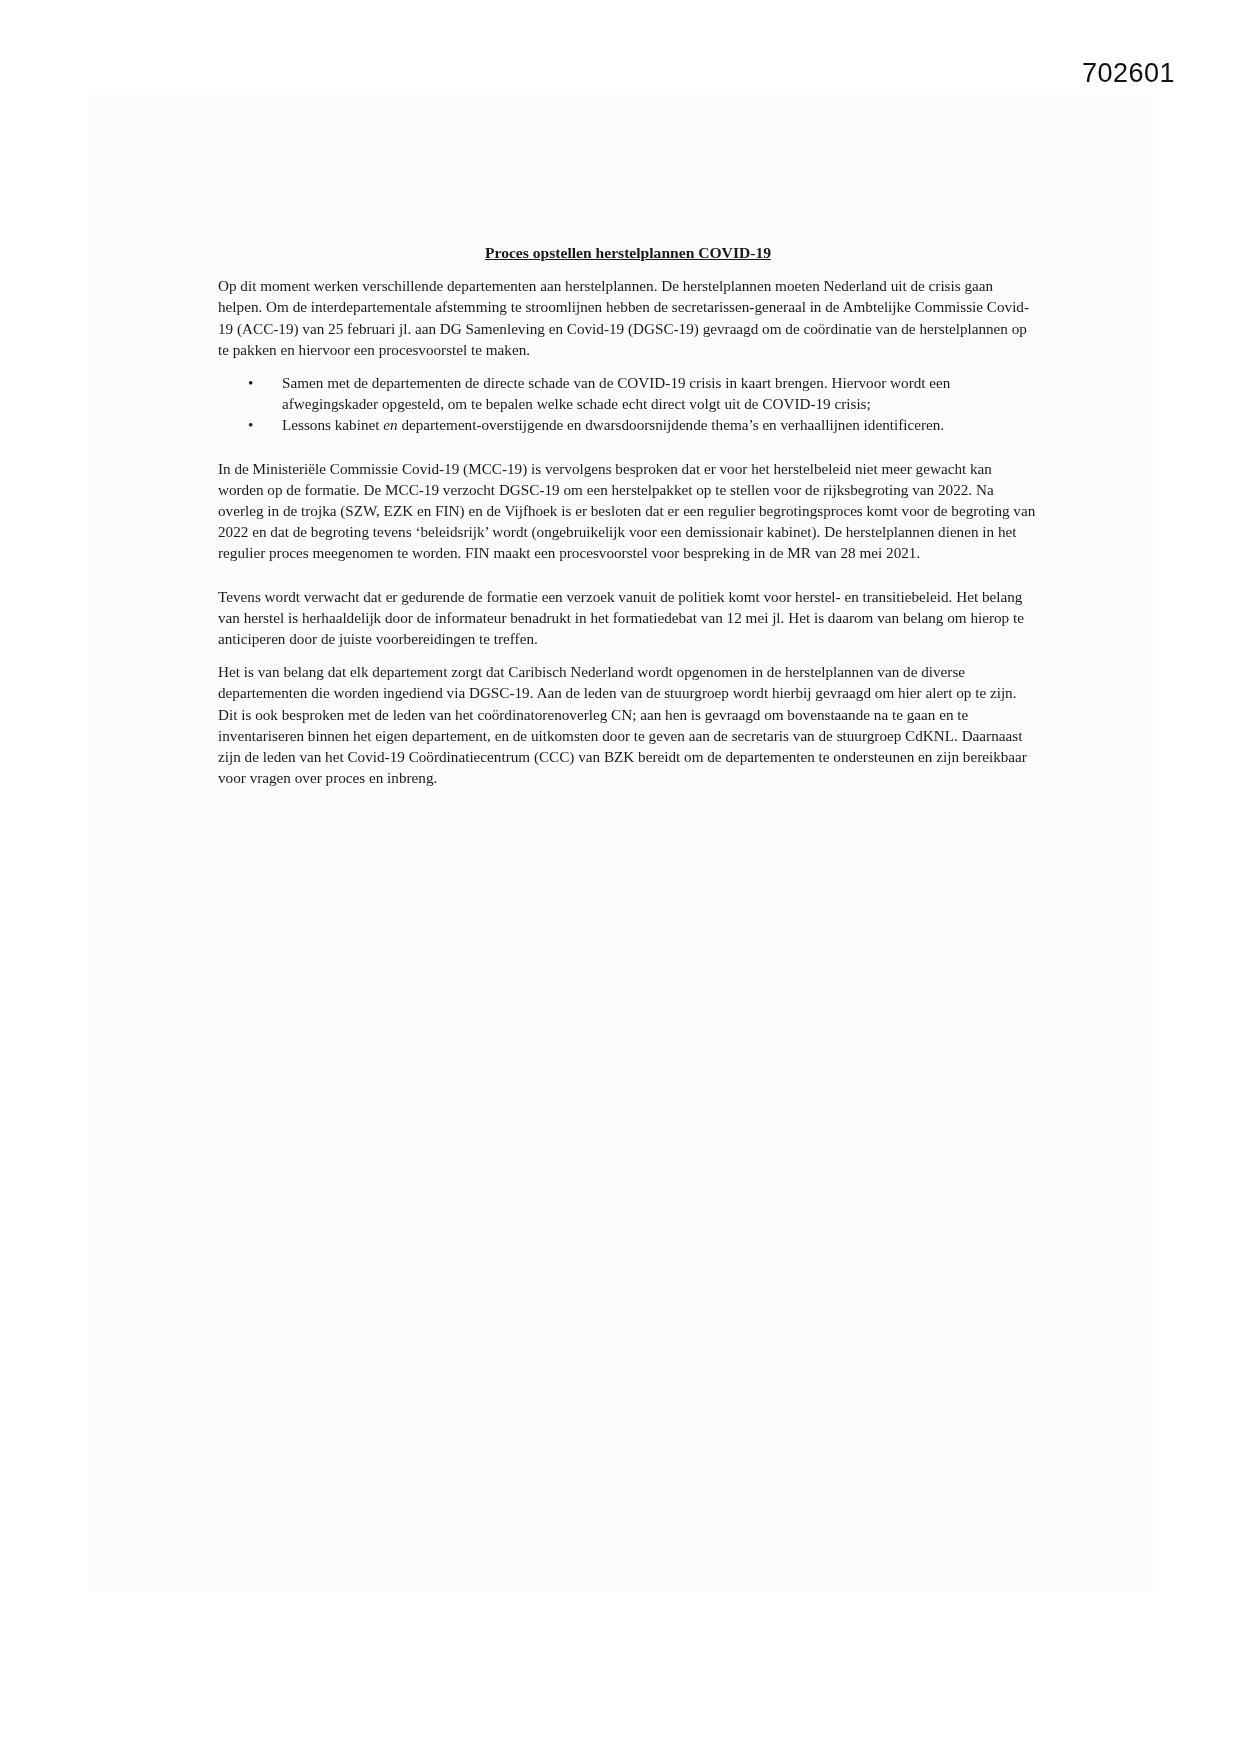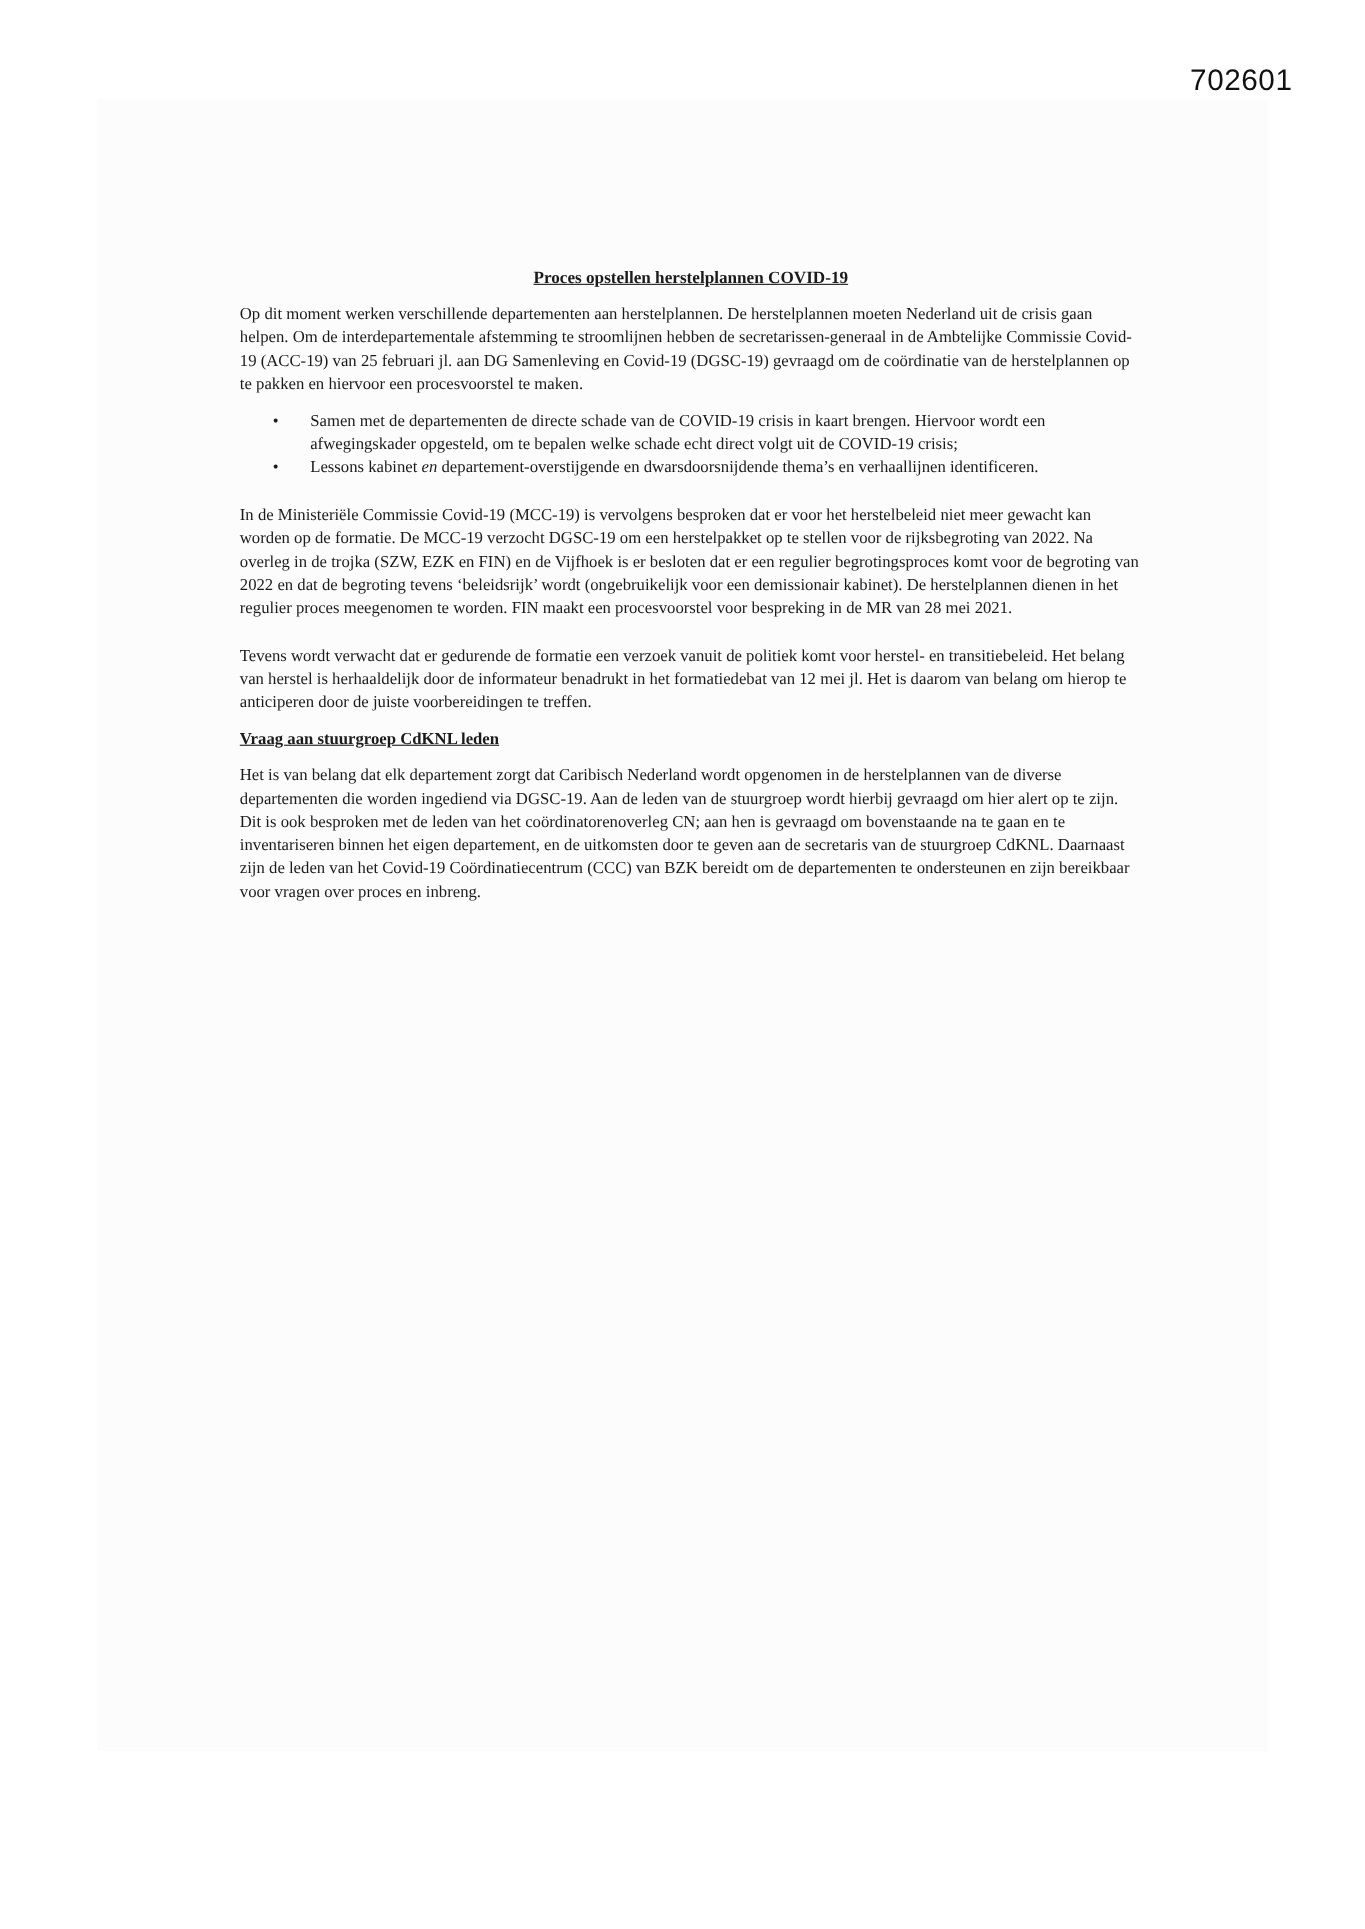--- a/index.html
+++ b/index.html
@@ -52,15 +52,14 @@
     </li>
     <li>
       <span class="bullet">•</span>
       <span>Lessons kabinet </span><em>en</em><span> departement-overstijgende en dwarsdoorsnijdende thema’s en verhaallijnen identificeren.</span>
     </li>
   </ul>
 
   <p class="p-gap">In de Ministeriële Commissie Covid-19 (MCC-19) is vervolgens besproken dat er voor het herstelbeleid niet meer gewacht kan worden op de formatie. De MCC-19 verzocht DGSC-19 om een herstelpakket op te stellen voor de rijksbegroting van 2022. Na overleg in de trojka (SZW, EZK en FIN) en de Vijfhoek is er besloten dat er een regulier begrotingsproces komt voor de begroting van 2022 en dat de begroting tevens ‘beleidsrijk’ wordt (ongebruikelijk voor een demissionair kabinet). De herstelplannen dienen in het regulier proces meegenomen te worden. FIN maakt een procesvoorstel voor bespreking in de MR van 28 mei 2021.</p>
   <p>Tevens wordt verwacht dat er gedurende de formatie een verzoek vanuit de politiek komt voor herstel- en transitiebeleid. Het belang van herstel is herhaaldelijk door de informateur benadrukt in het formatiedebat van 12 mei jl. Het is daarom van belang om hierop te anticiperen door de juiste voorbereidingen te treffen.</p>
 
-  <div class="subheading">Vraag aan stuurgroep CdKNL leden</div>
   <p>Het is van belang dat elk departement zorgt dat Caribisch Nederland wordt opgenomen in de herstelplannen van de diverse departementen die worden ingediend via DGSC-19. Aan de leden van de stuurgroep wordt hierbij gevraagd om hier alert op te zijn. Dit is ook besproken met de leden van het coördinatorenoverleg CN; aan hen is gevraagd om bovenstaande na te gaan en te inventariseren binnen het eigen departement, en de uitkomsten door te geven aan de secretaris van de stuurgroep CdKNL. Daarnaast zijn de leden van het Covid-19 Coördinatiecentrum (CCC) van BZK bereidt om de departementen te ondersteunen en zijn bereikbaar voor vragen over proces en inbreng.</p>
 </div>
 
 </body></html>

